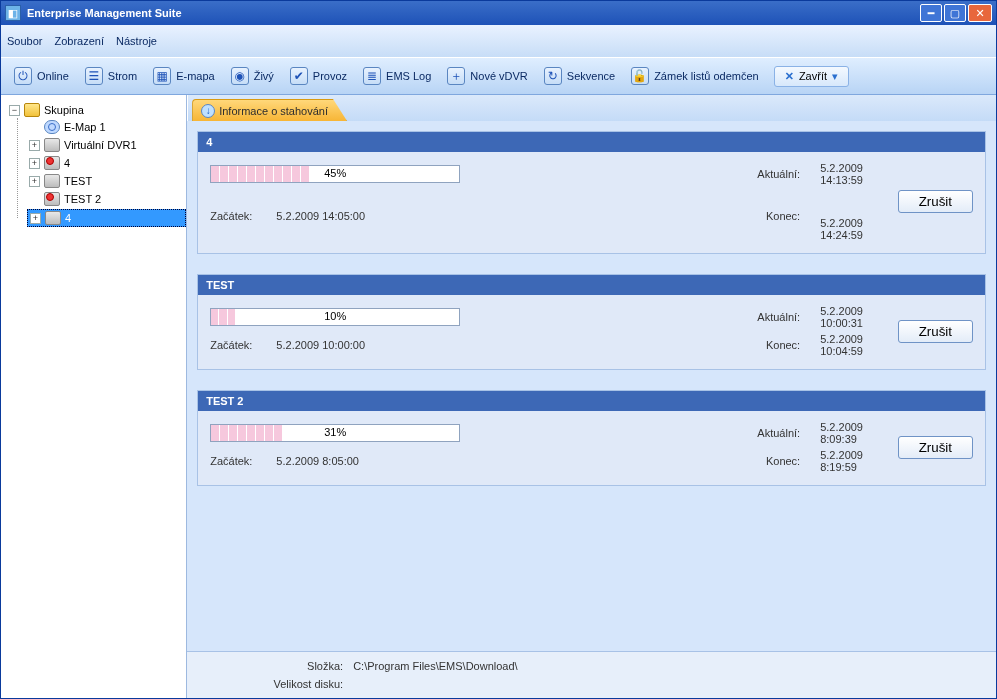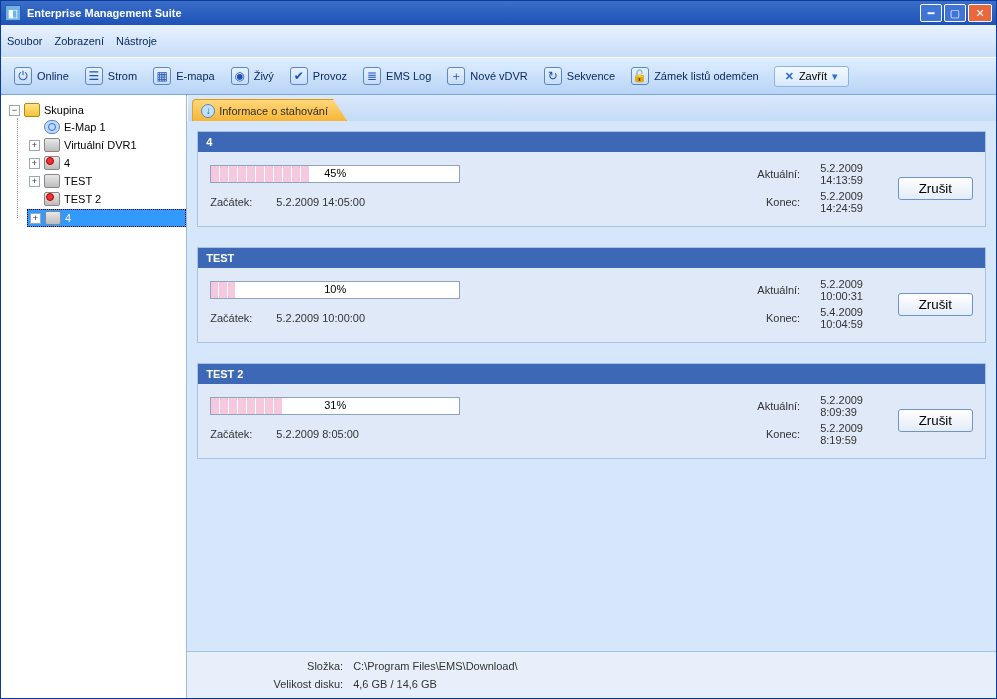--- a/index.html
+++ b/index.html
@@ -214,21 +214,21 @@
                   <span class="pct">45%</span>
                 </div>
               </div>
               <span class="lbl" style="grid-area: 1 / 2;">Aktuální:</span>
               <span class="val" style="grid-area: 1 / 3;">5.2.2009 14:13:59</span>
               <div style="grid-area: 2 / 1; display: flex; gap: 24px;">
                 <span class="lbl">Začátek:</span>
                 <span class="val">5.2.2009 14:05:00</span>
               </div>
               <span class="lbl" style="grid-area: 2 / 2;">Konec:</span>
-              <span class="val" style="grid-area: 2 / 3;">5.2.2009 14:24:59</span>
+              <span class="val" style="grid-area: 2 / 3; margin-top: 27px;">5.2.2009 14:24:59</span>
               <button class="cancel-btn">Zrušit</button>
             </div>
           </div>
           <div class="dl-item">
             <div class="dl-header">TEST</div>
             <div class="dl-body">
               <div class="progress-wrap" style="grid-area: 1 / 1;">
                 <div class="progress">
                   <div class="fill" style="width: 10%;">
                     <div class="seg"></div>
@@ -238,21 +238,21 @@
                   <span class="pct">10%</span>
                 </div>
               </div>
               <span class="lbl" style="grid-area: 1 / 2;">Aktuální:</span>
               <span class="val" style="grid-area: 1 / 3;">5.2.2009 10:00:31</span>
               <div style="grid-area: 2 / 1; display: flex; gap: 24px;">
                 <span class="lbl">Začátek:</span>
                 <span class="val">5.2.2009 10:00:00</span>
               </div>
               <span class="lbl" style="grid-area: 2 / 2;">Konec:</span>
-              <span class="val" style="grid-area: 2 / 3;">5.4.2009 10:04:59</span>
+              <span class="val" style="grid-area: 2 / 3;">5.2.2009 10:04:59</span>
               <button class="cancel-btn">Zrušit</button>
             </div>
           </div>
           <div class="dl-item">
             <div class="dl-header">TEST 2</div>
             <div class="dl-body">
               <div class="progress-wrap" style="grid-area: 1 / 1;">
                 <div class="progress">
                   <div class="fill" style="width: 31%;">
                     <div class="seg"></div>
@@ -277,17 +277,16 @@
               <span class="val" style="grid-area: 2 / 3;">5.2.2009 8:19:59</span>
               <button class="cancel-btn">Zrušit</button>
             </div>
           </div>
         </div>
 
       <div class="bottom-info">
         <span class="lbl">Složka:</span>
         <span class="val">C:\Program Files\EMS\Download\</span>
         <span class="lbl">Velikost disku:</span>
-        <span class="val">4,6 GB / 14,6 GB</span>
       </div>
     </div>
   </div>
 </div>
 
 </body></html>

